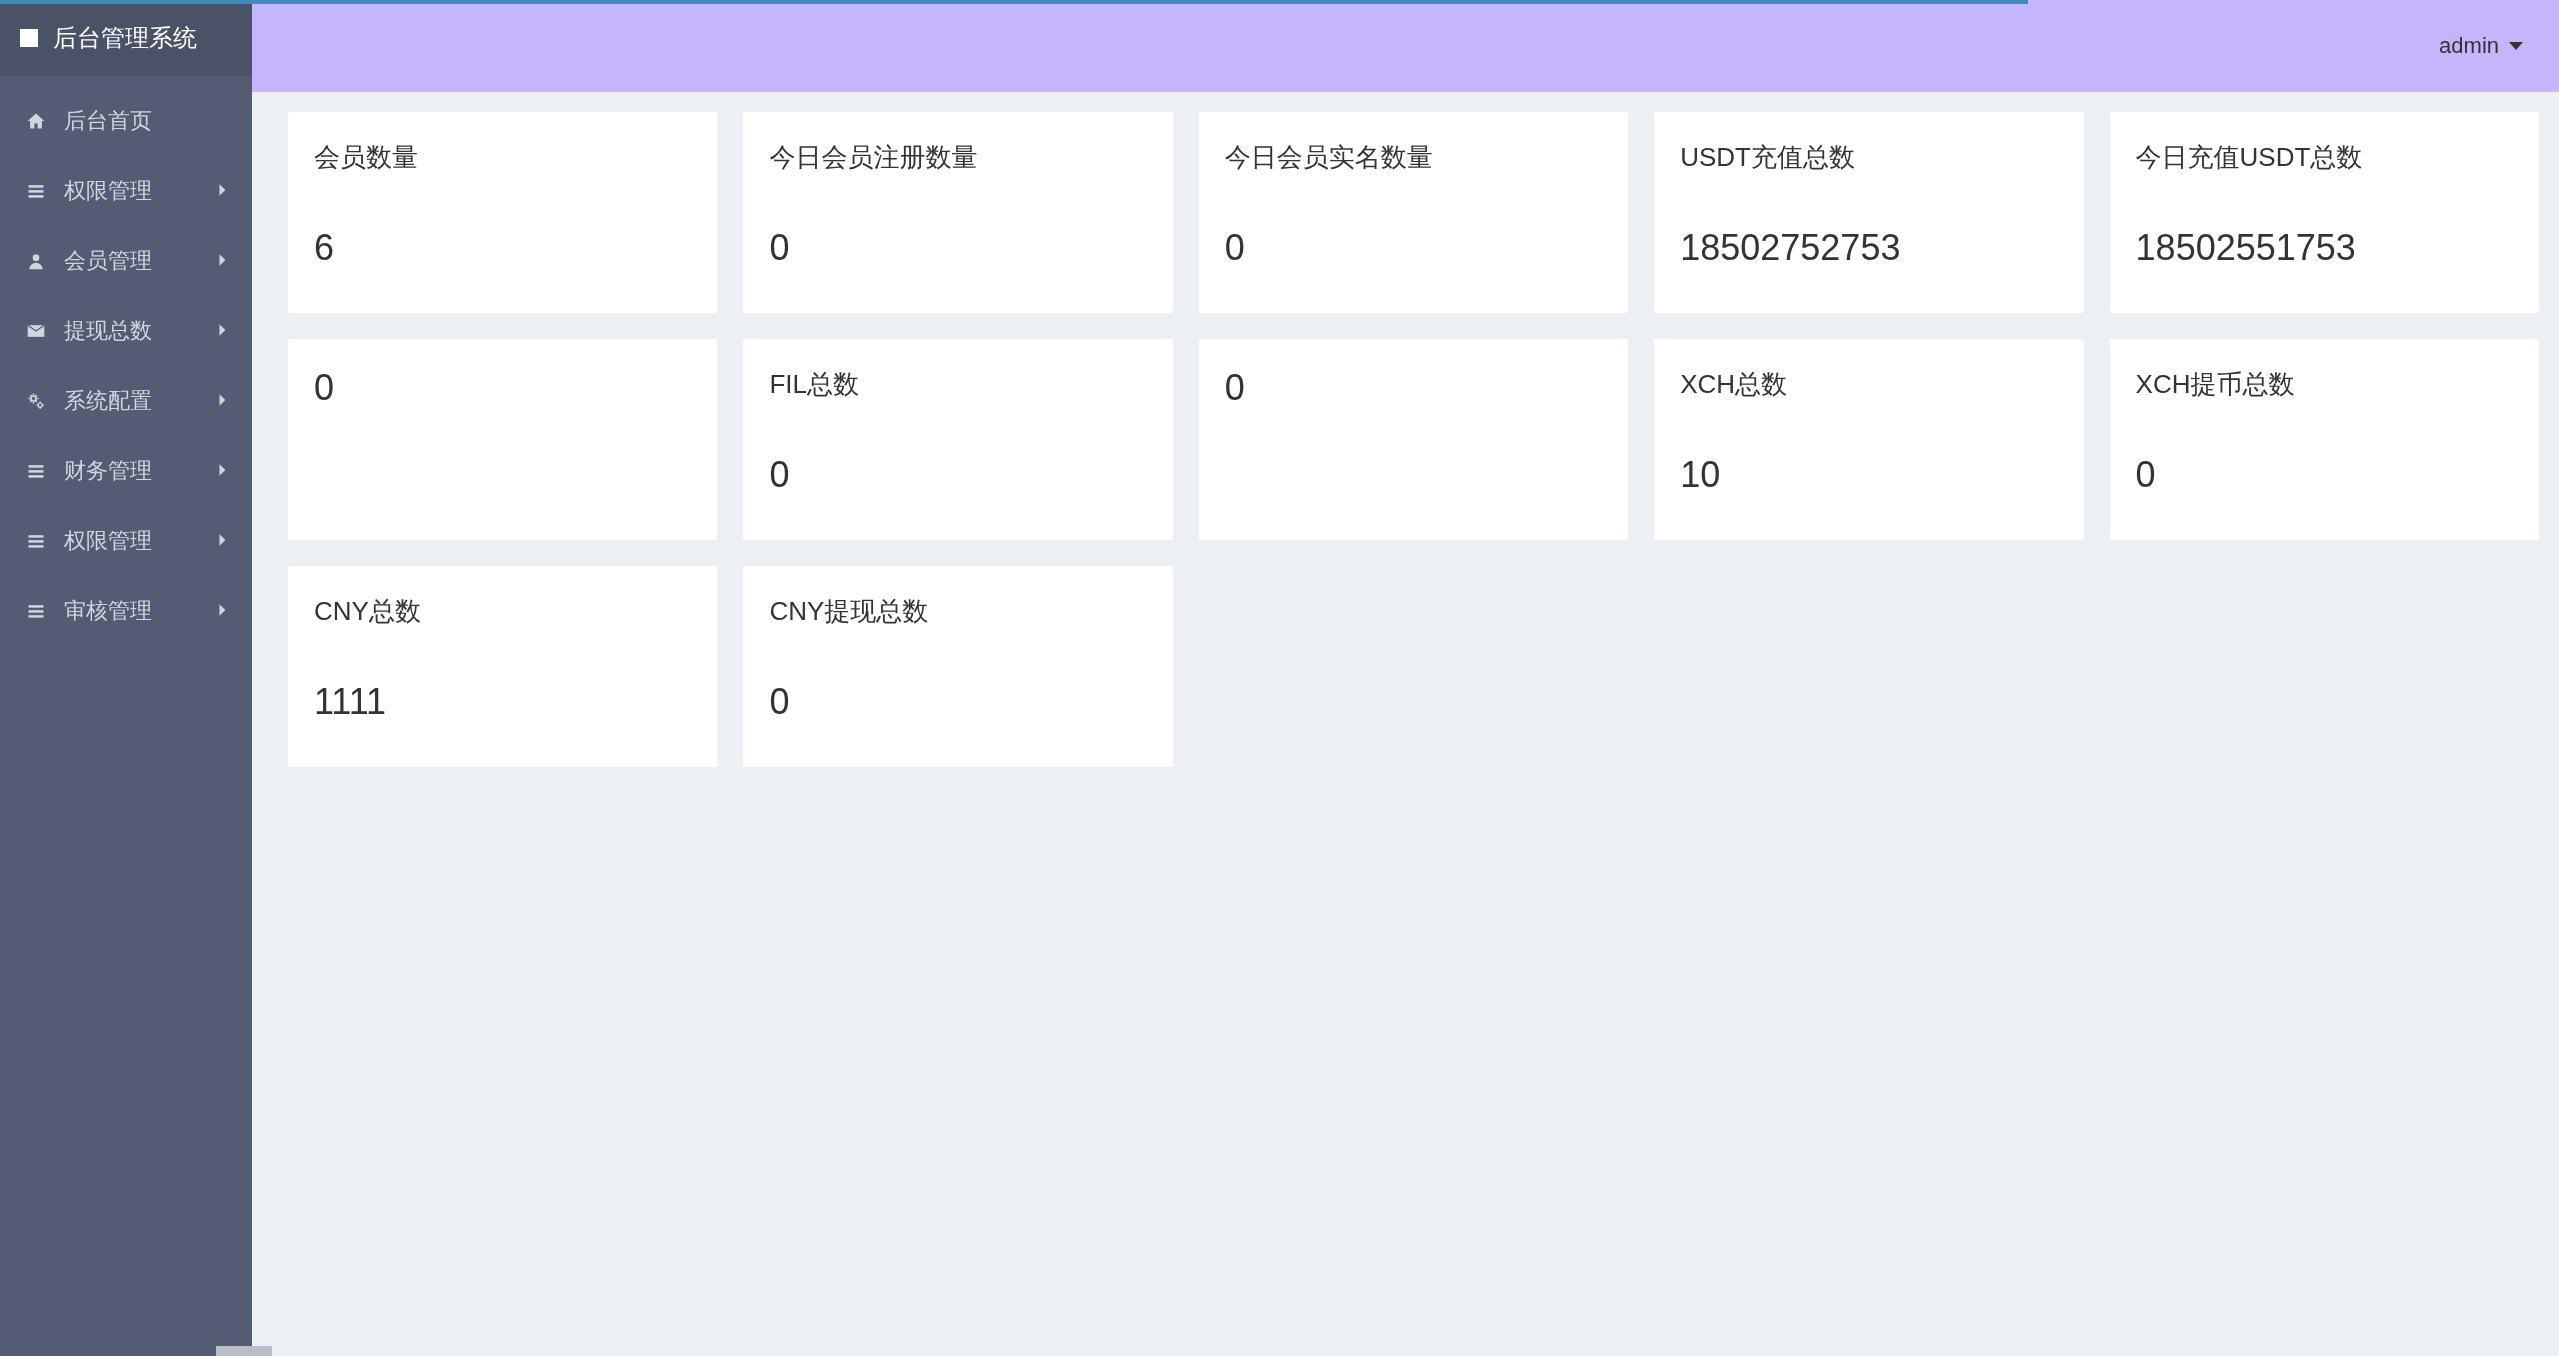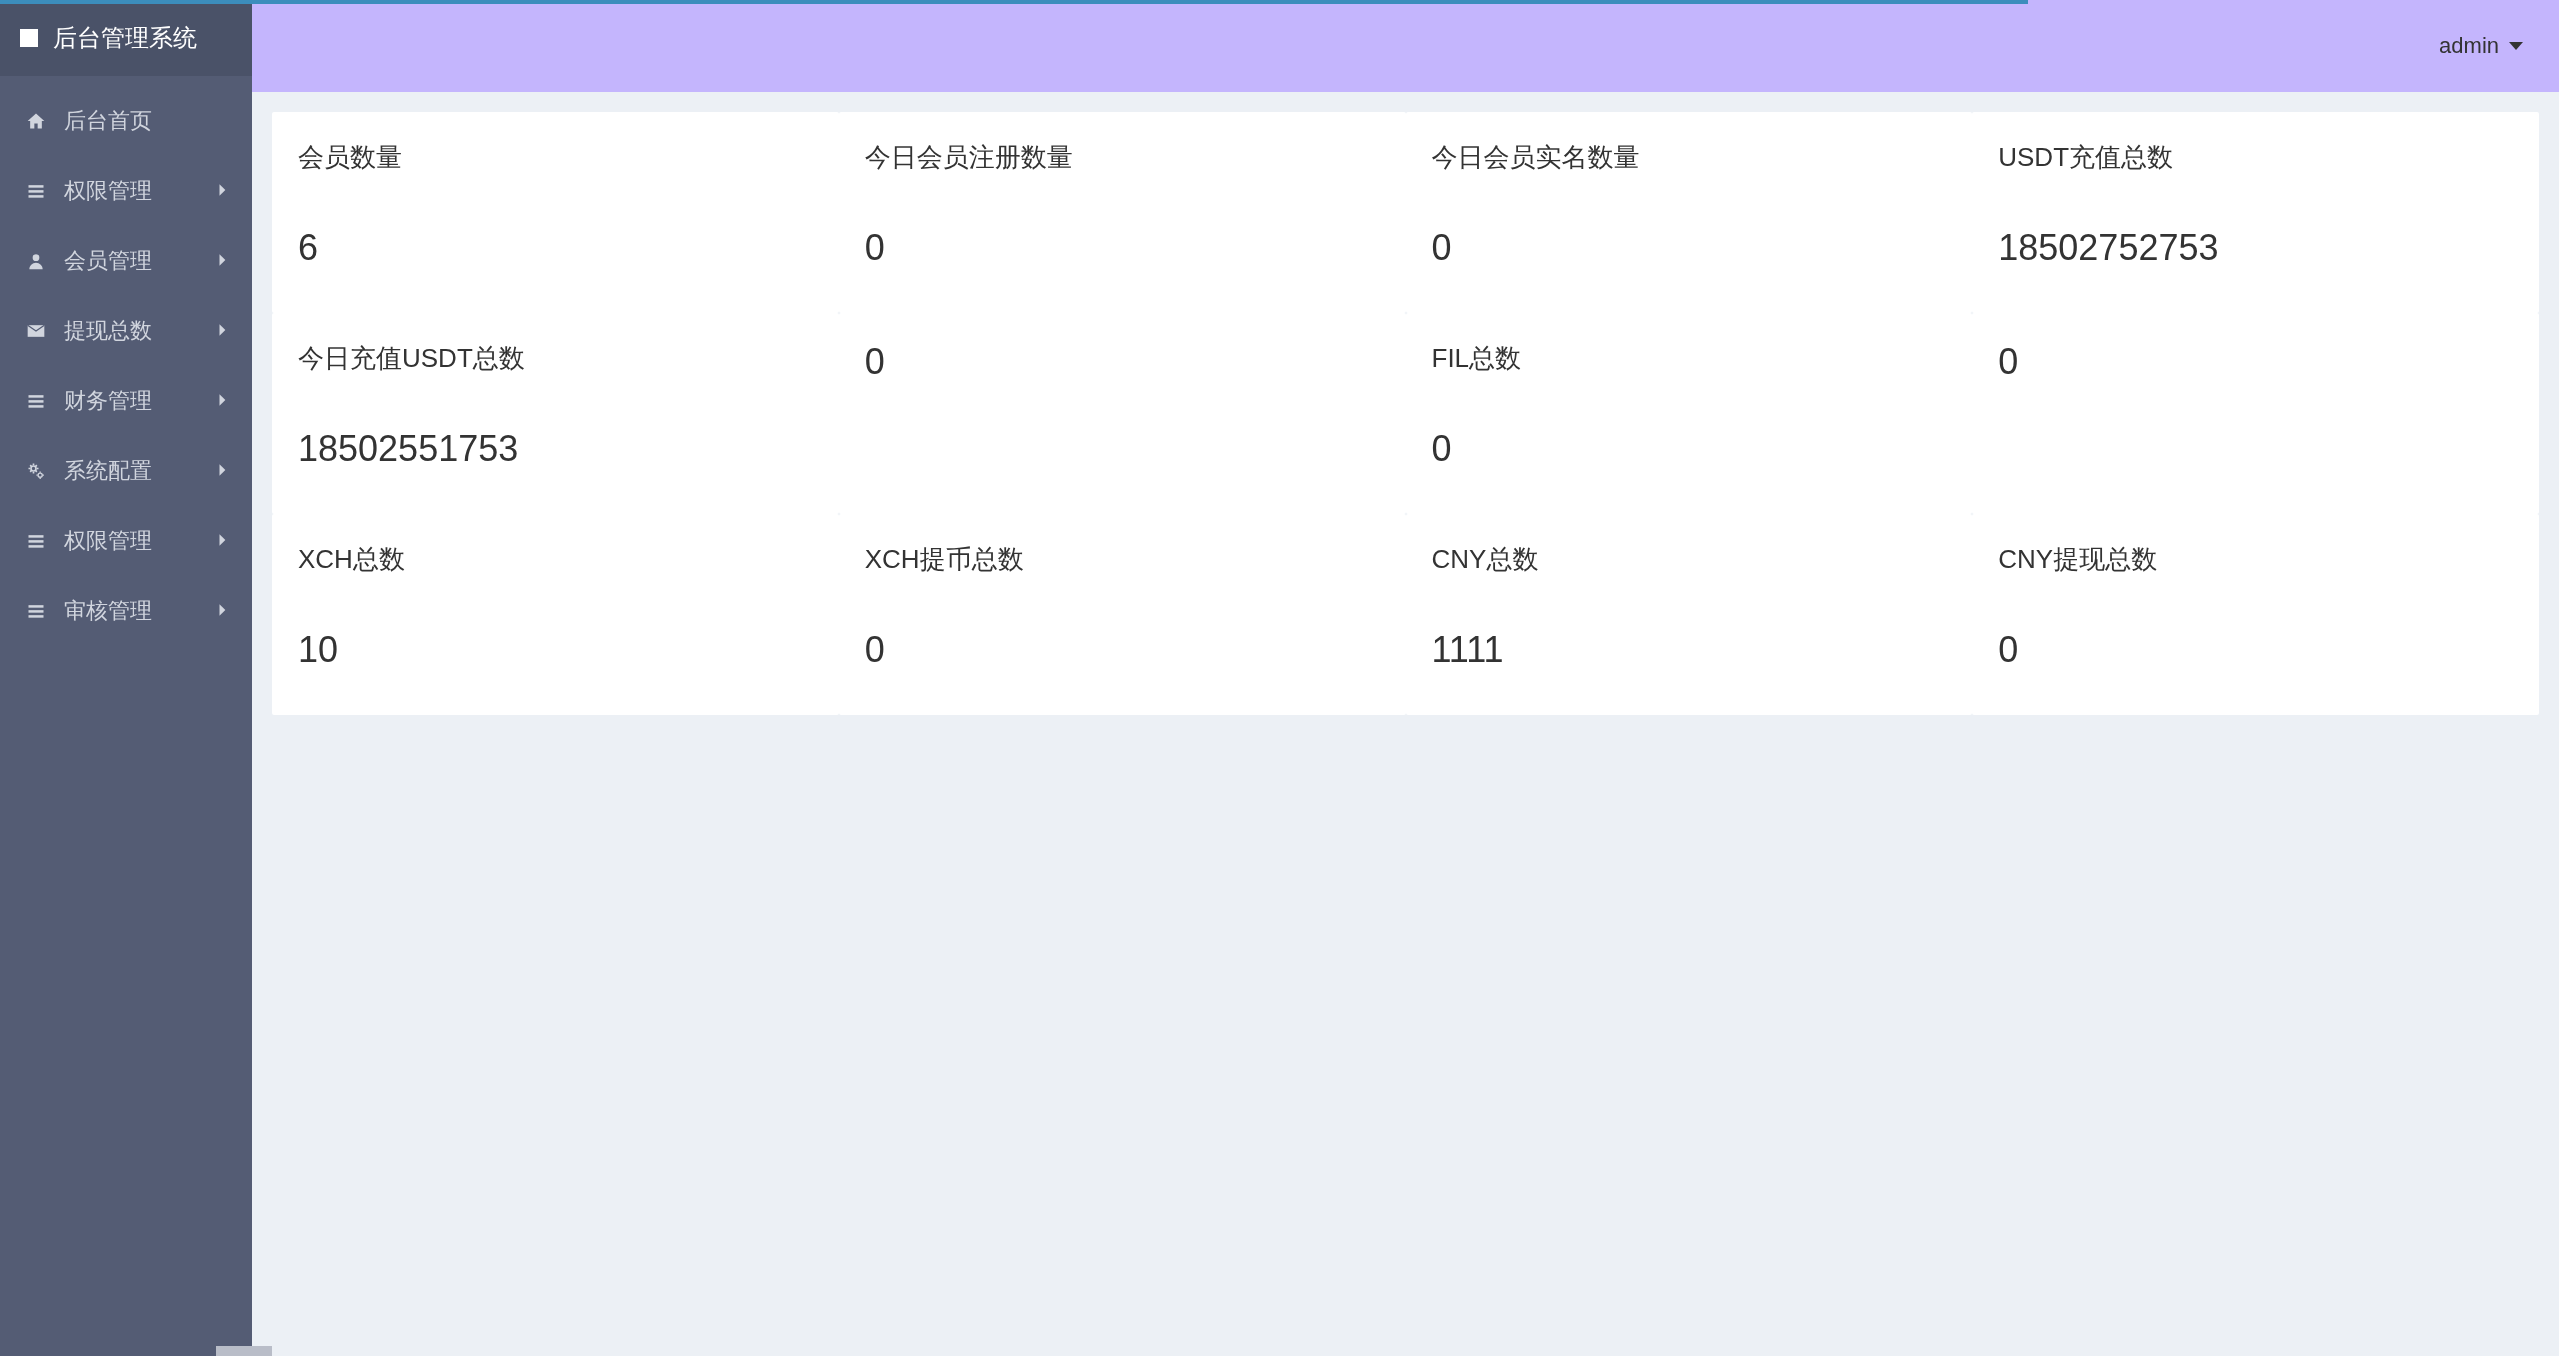--- a/index.html
+++ b/index.html
@@ -120,21 +120,23 @@
       border-right: 7px solid transparent;
       border-top: 8px solid #333;
     }
     .content {
       padding: 20px;
       flex: 1;
       overflow: auto;
     }
     .cards {
       display: grid;
-      grid-template-columns: repeat(4, 1fr);
+      grid-template-columns: repeat(5, 1fr);
+      gap: 26px;
+      margin-left: 16px;
     }
     .card {
       background: #fff;
       padding: 28px 26px 44px 26px;
       border-radius: 2px;
     }
     .card-title {
       font-size: 26px;
       color: #333;
       margin-bottom: 52px;
@@ -206,40 +208,40 @@
             </svg>
           </span>
           <span class="nav-label">提现总数</span>
           <span class="nav-arrow"><svg width="10" height="14" viewBox="0 0 8 12" fill="#d1d5de">
               <path d="M1 1l5 5-5 5z"></path>
             </svg></span>
         </div>
         <div class="nav-item">
           <span class="nav-icon">
             <svg width="20" height="20" viewBox="0 0 24 24" fill="#d1d5de">
-              <rect x="3" y="5" width="18" height="3"></rect>
-              <rect x="3" y="11" width="18" height="3"></rect>
-              <rect x="3" y="17" width="18" height="3"></rect>
-            </svg>
-          </span>
-          <span class="nav-label">财务管理</span>
-          <span class="nav-arrow"><svg width="10" height="14" viewBox="0 0 8 12" fill="#d1d5de">
-              <path d="M1 1l5 5-5 5z"></path>
-            </svg></span>
-        </div>
-        <div class="nav-item">
-          <span class="nav-icon">
-            <svg width="20" height="20" viewBox="0 0 24 24" fill="#d1d5de">
               <circle cx="9" cy="9" r="3" fill="none" stroke="#d1d5de" stroke-width="2"></circle>
               <path d="M9 3v2M9 13v2M3 9h2M13 9h2M5 5l1.4 1.4M11.6 11.6L13 13M5 13l1.4-1.4M11.6 6.4L13 5" stroke="#d1d5de" stroke-width="2"></path>
               <circle cx="17" cy="17" r="2.5" fill="none" stroke="#d1d5de" stroke-width="1.6"></circle>
               <path d="M17 12.5v1.5M17 20v1.5M12.5 17h1.5M20 17h1.5" stroke="#d1d5de" stroke-width="1.6"></path>
             </svg>
           </span>
           <span class="nav-label">系统配置</span>
+          <span class="nav-arrow"><svg width="10" height="14" viewBox="0 0 8 12" fill="#d1d5de">
+              <path d="M1 1l5 5-5 5z"></path>
+            </svg></span>
+        </div>
+        <div class="nav-item">
+          <span class="nav-icon">
+            <svg width="20" height="20" viewBox="0 0 24 24" fill="#d1d5de">
+              <rect x="3" y="5" width="18" height="3"></rect>
+              <rect x="3" y="11" width="18" height="3"></rect>
+              <rect x="3" y="17" width="18" height="3"></rect>
+            </svg>
+          </span>
+          <span class="nav-label">财务管理</span>
           <span class="nav-arrow"><svg width="10" height="14" viewBox="0 0 8 12" fill="#d1d5de">
               <path d="M1 1l5 5-5 5z"></path>
             </svg></span>
         </div>
         <div class="nav-item">
           <span class="nav-icon">
             <svg width="20" height="20" viewBox="0 0 24 24" fill="#d1d5de">
               <rect x="3" y="5" width="18" height="3"></rect>
               <rect x="3" y="11" width="18" height="3"></rect>
               <rect x="3" y="17" width="18" height="3"></rect>

